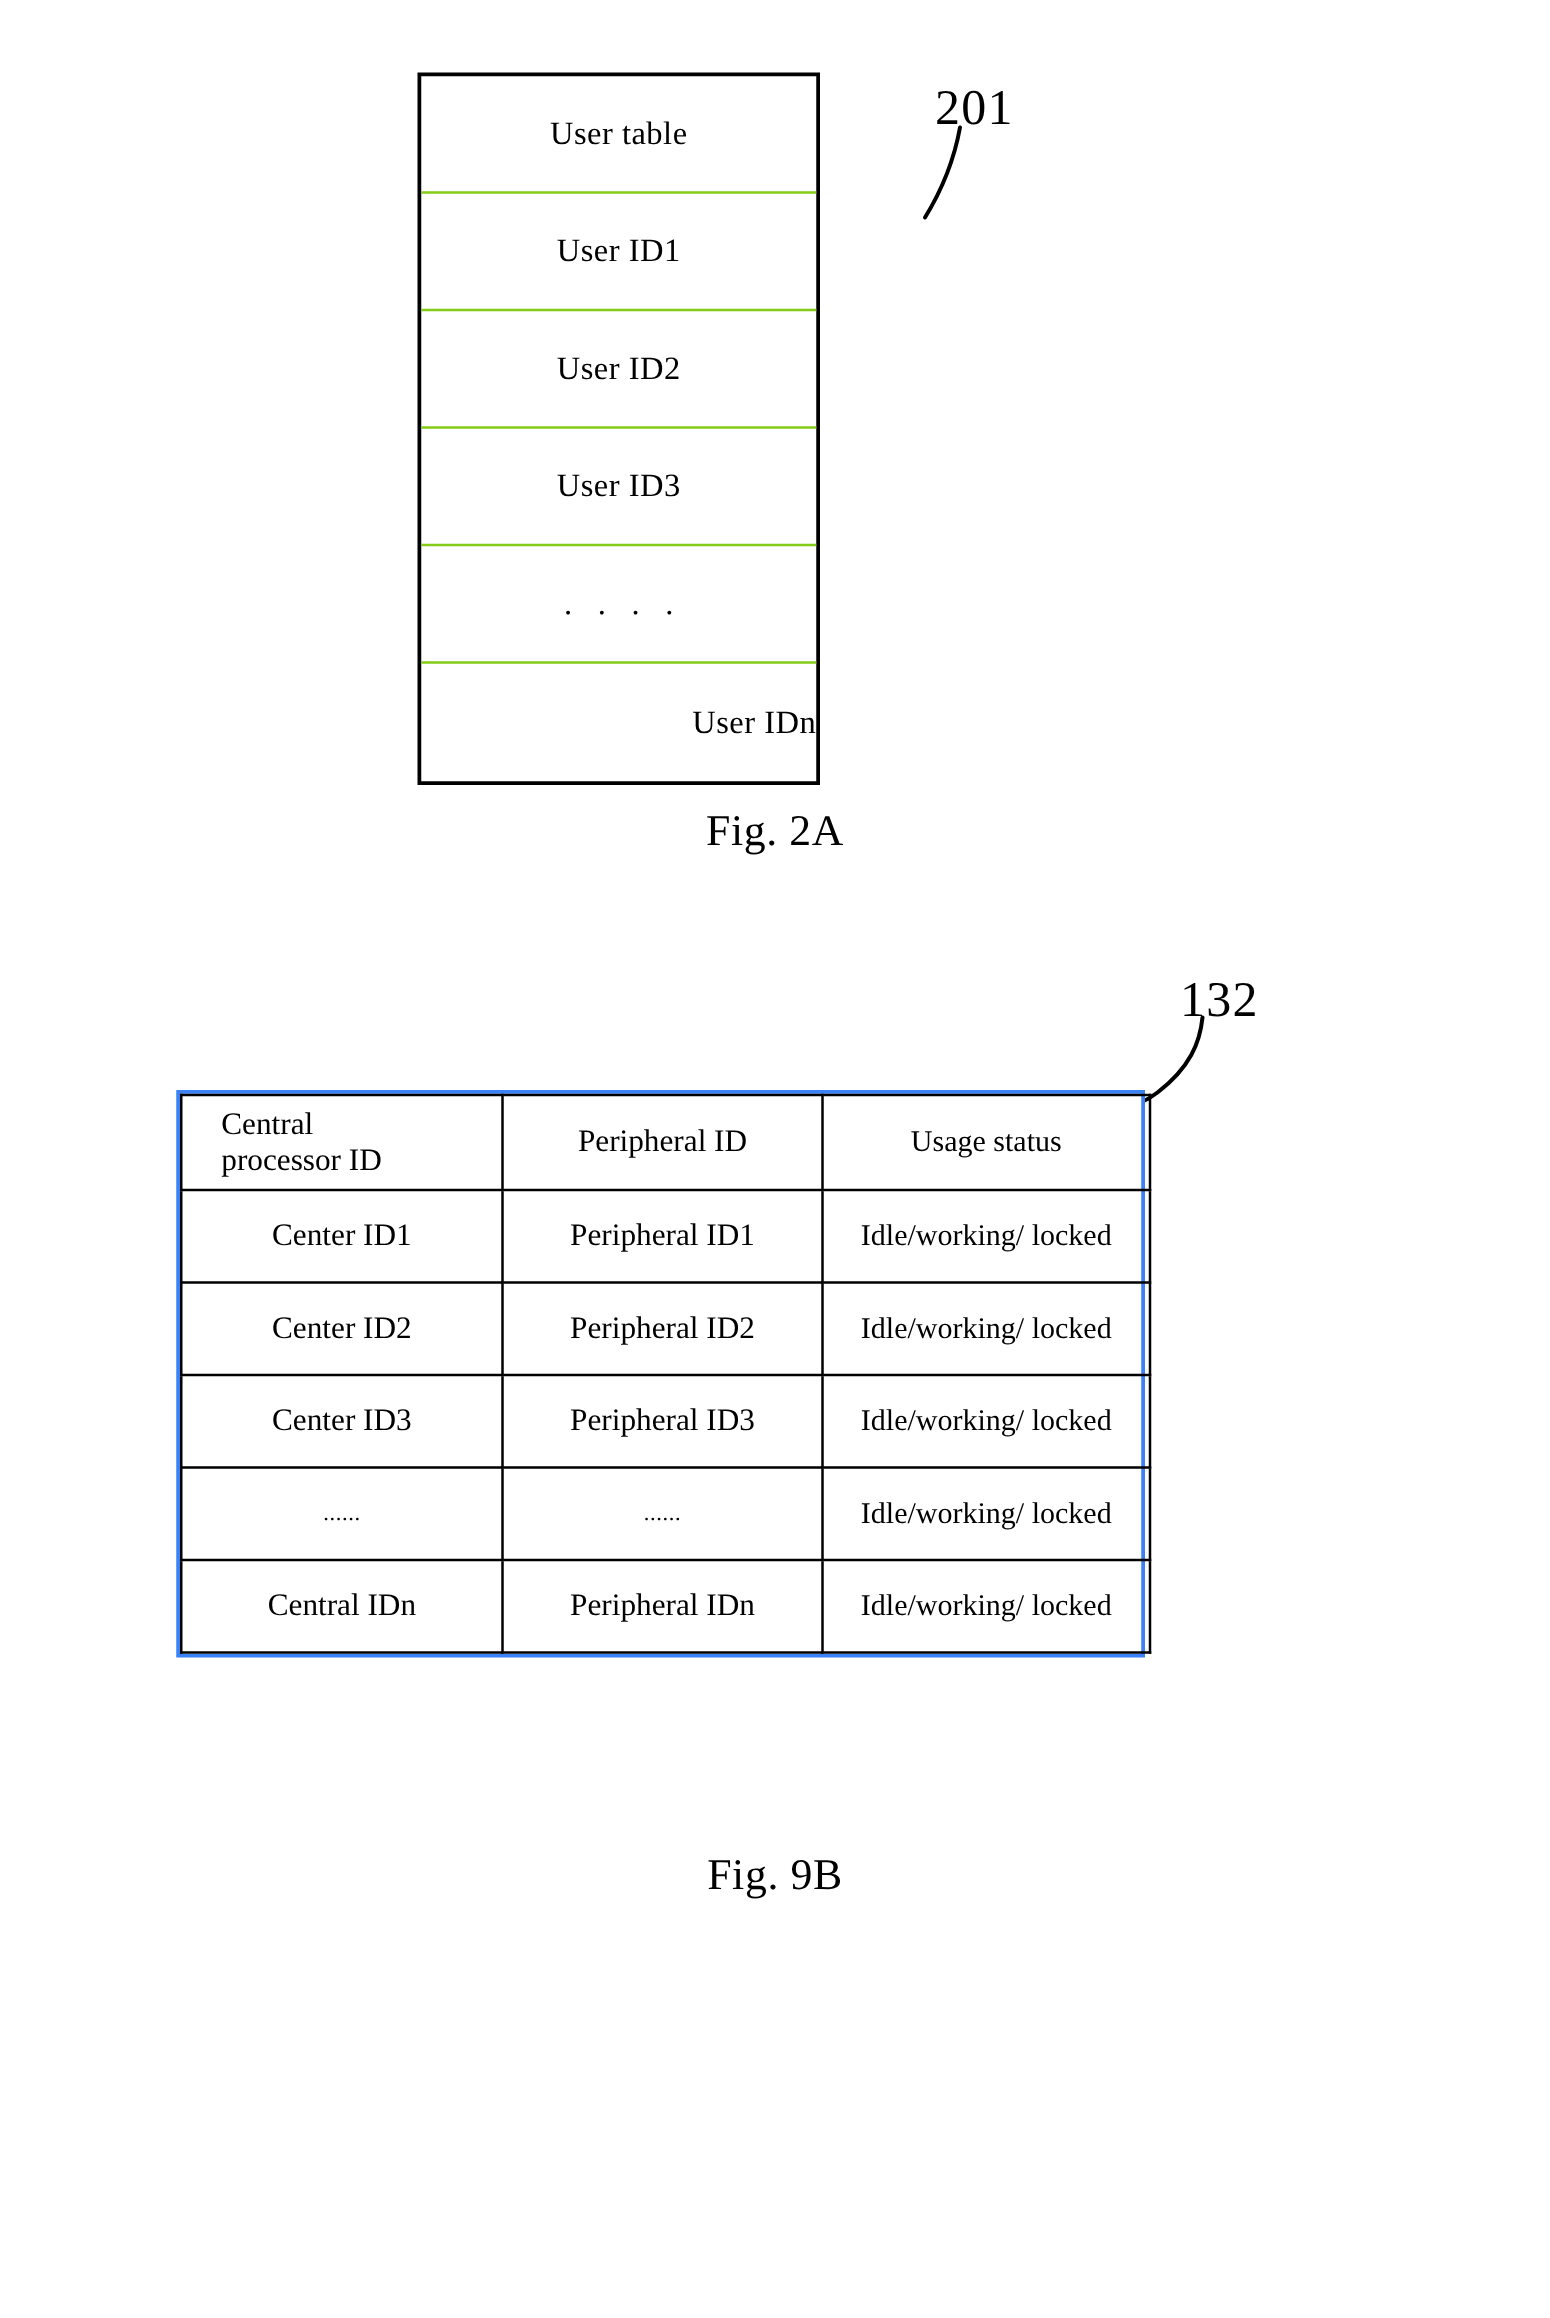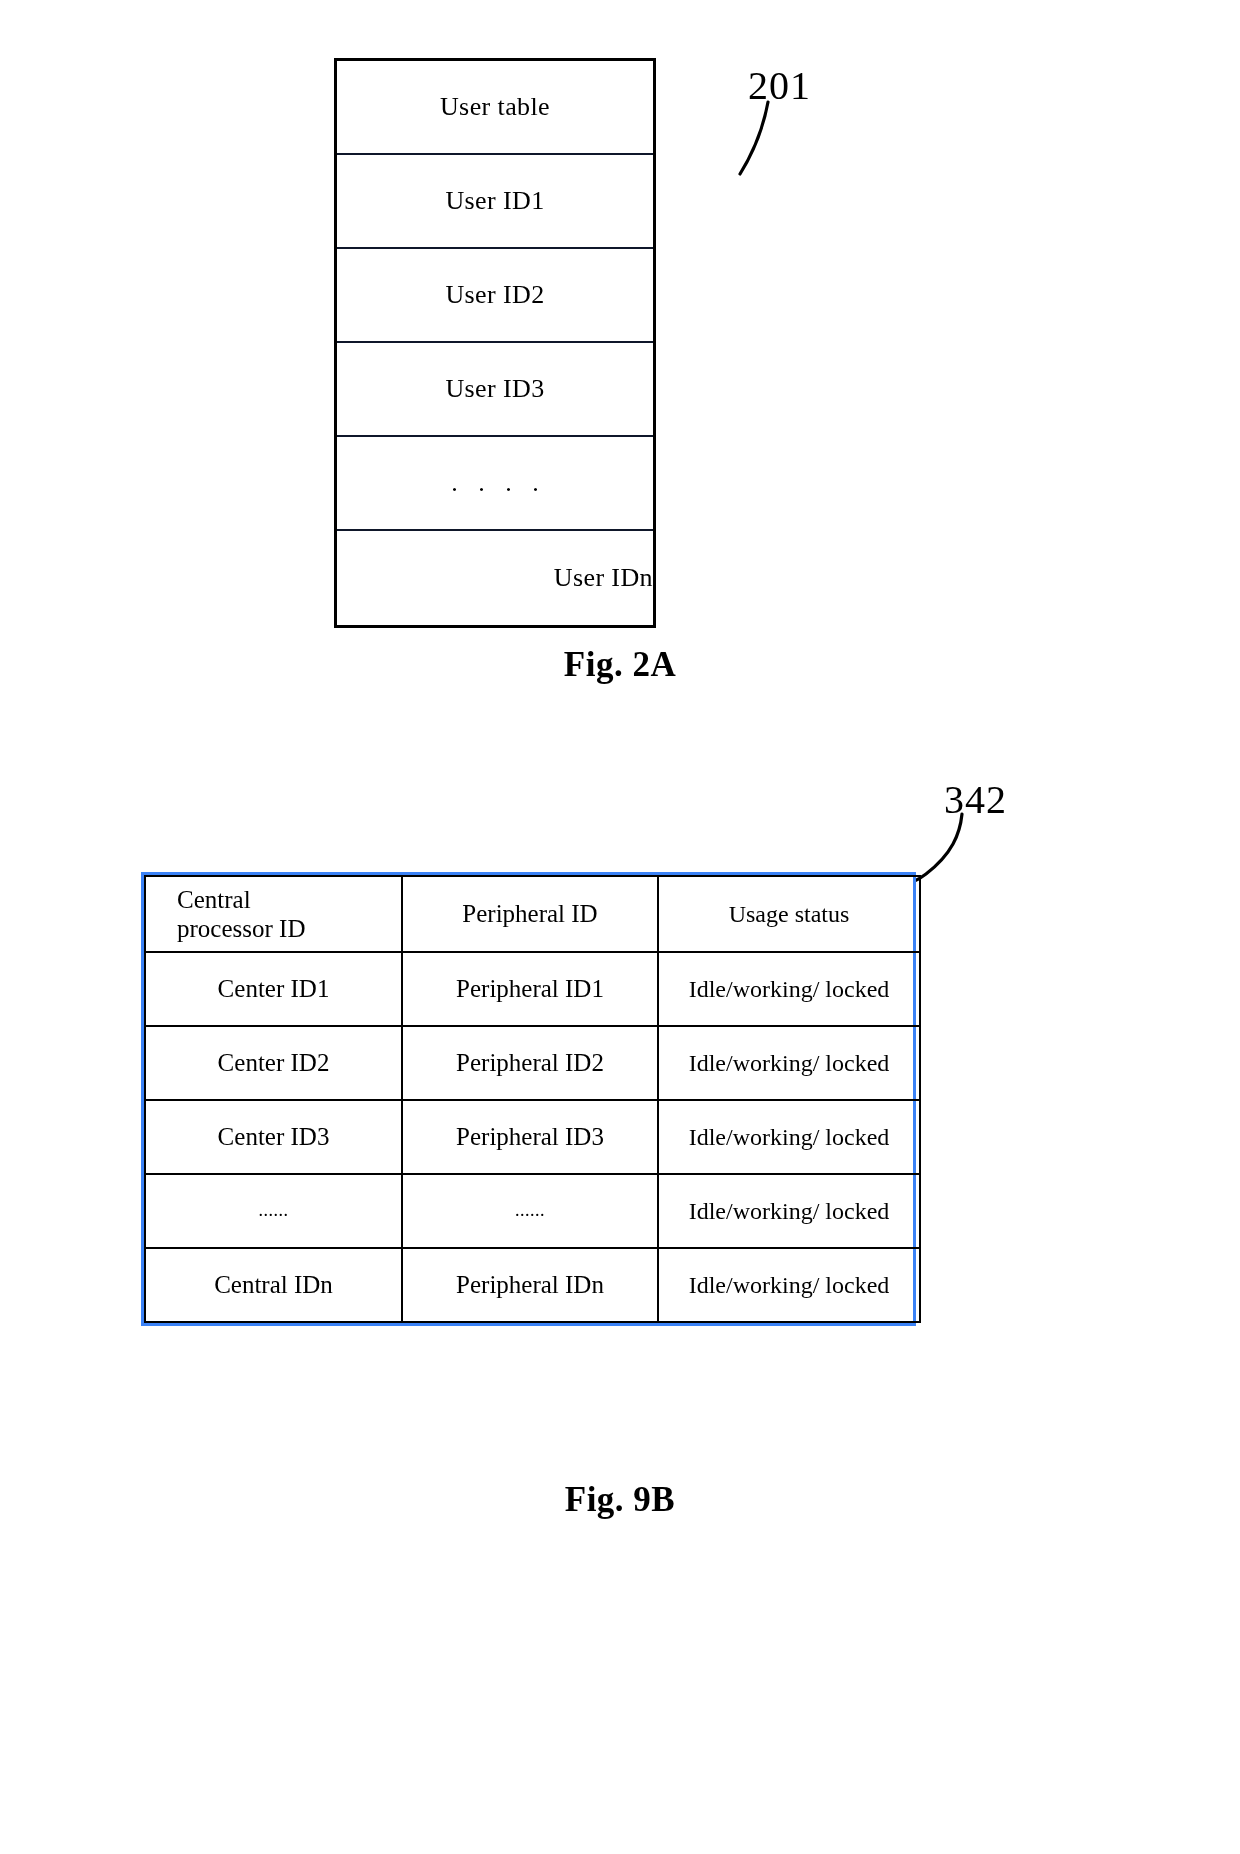--- a/index.html
+++ b/index.html
@@ -36,21 +36,21 @@
     left: 334px;
     top: 58px;
     width: 322px;
     border: 3px solid #000;
     border-collapse: collapse;
     background: #fff;
     box-sizing: border-box;
   }
   .table-201 .row-201 {
     height: 94px;
-    border-bottom: 2px solid #0f172a;
+    border-bottom: 2px solid #84cc16;
     display: flex;
     align-items: center;
     justify-content: center;
     box-sizing: border-box;
   }
   .table-201 .row-201:last-child {
     border-bottom: none;
     justify-content: flex-end;
   }
   .table-201 .cell-text {
@@ -77,21 +77,21 @@
     left: 690px;
     top: 100px;
     width: 130px;
     height: 80px;
   }
 
   .fig-caption {
     position: absolute;
     width: 1240px;
     text-align: center;
-    font-weight: bold;
+    font-weight: normal;
     font-size: 35px;
     letter-spacing: 0.5px;
   }
   .cap-2a { left: 0; top: 645px; }
   .cap-2b { left: 0; top: 1480px; }
 
   
   .fig2b-wrap {
     position: absolute;
     left: 0;
@@ -188,21 +188,21 @@
 
     <svg class="leader-201" viewBox="0 0 130 80" xmlns="http://www.w3.org/2000/svg">
       <path d="M 78 2 C 74 24, 66 48, 50 74" stroke="#000" stroke-width="3.2" fill="none" stroke-linecap="round"></path>
     </svg>
 
     <div class="fig-caption cap-2a">Fig. 2A</div>
   </div>
 
   <div class="fig2b-wrap">
 
-    <div class="ref-202">342</div>
+    <div class="ref-202">132</div>
 
     <svg class="leader-202" viewBox="0 0 110 80" xmlns="http://www.w3.org/2000/svg">
       <path d="M 72 2 C 70 22, 62 42, 36 62 C 26 70, 14 74, 2 76" stroke="#000" stroke-width="3.2" fill="none" stroke-linecap="round"></path>
     </svg>
 
     <div class="table-202">
       <table>
         <tbody>
           <tr class="head-row">
             <td class="col-a head-a">

